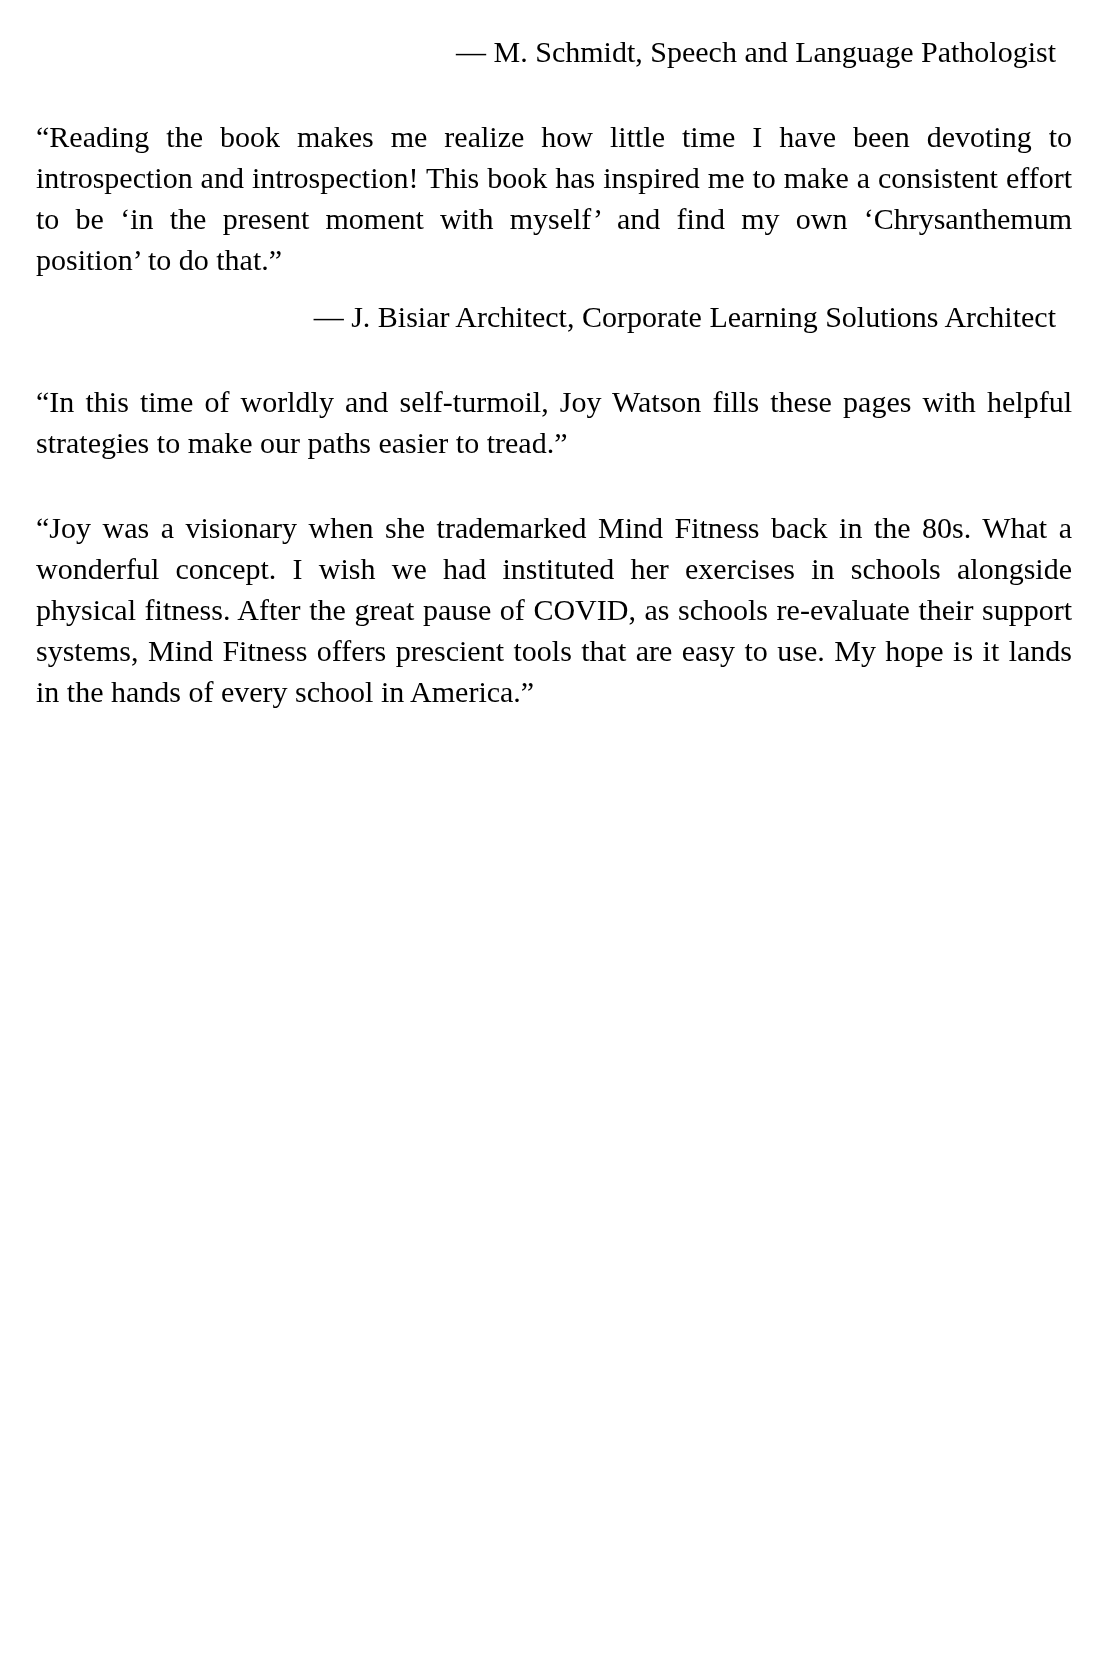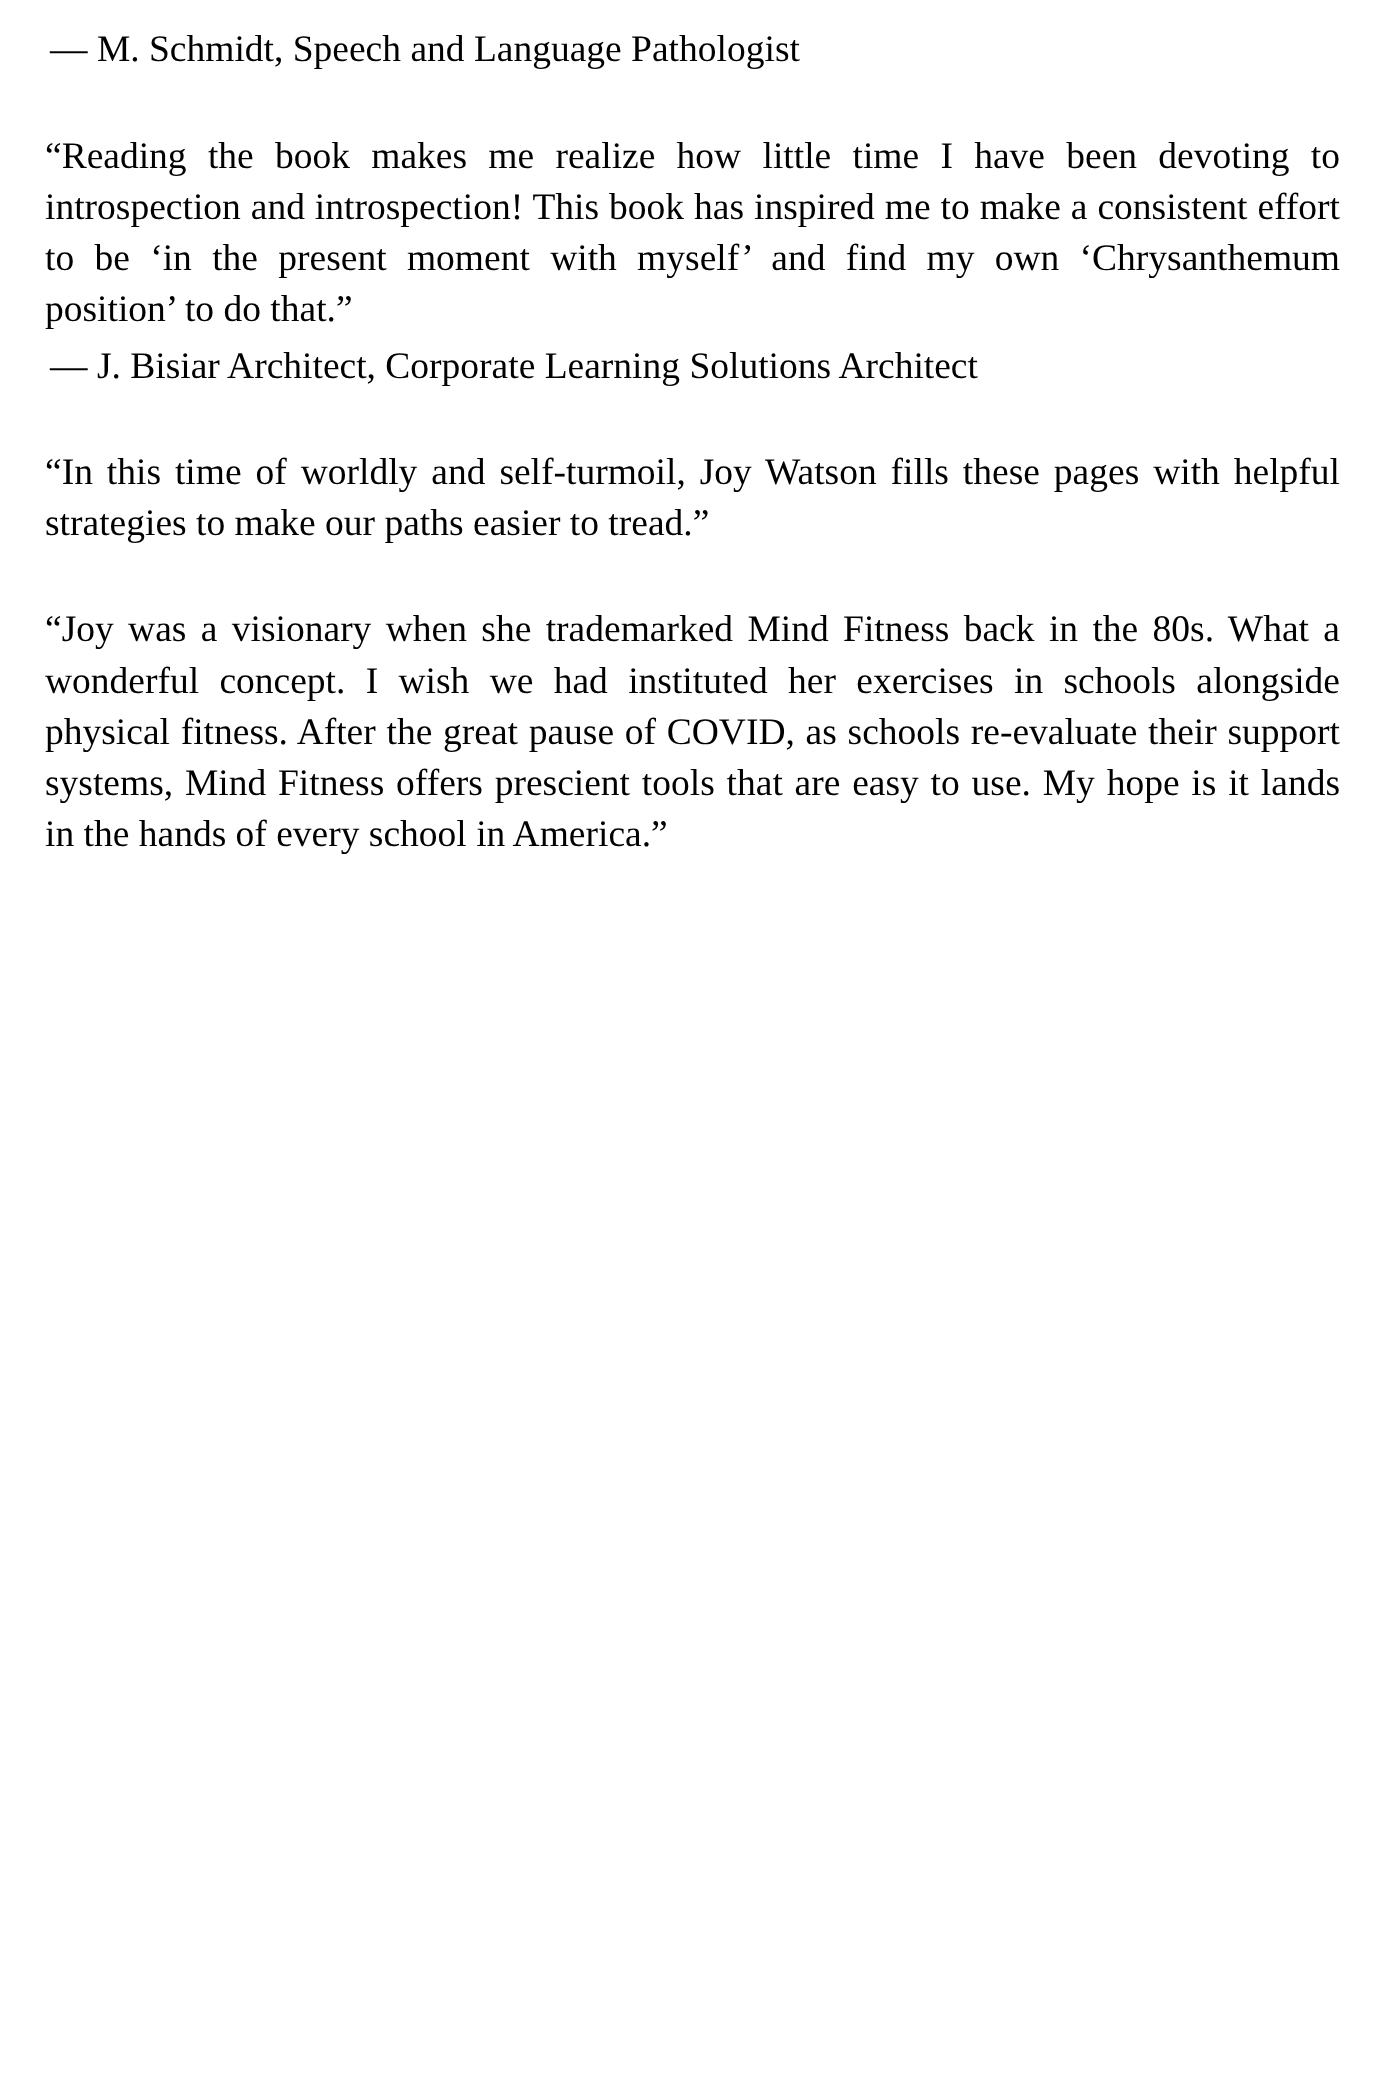--- a/index.html
+++ b/index.html
@@ -22,22 +22,22 @@
   }
   .testimonial {
     margin: 0 0 44px 0;
   }
   .quote {
     margin: 0;
     text-align: justify;
     text-justify: inter-word;
   }
   .attribution {
-    margin: 4px;
-    text-align: left;
+    margin: 16px;
+    text-align: right;
   }
 </style>
 </head>
 <body>
 
 <div class="page">
 
   <div class="testimonial">
     <p class="attribution">— M. Schmidt, Speech and Language Pathologist</p>
   </div>

